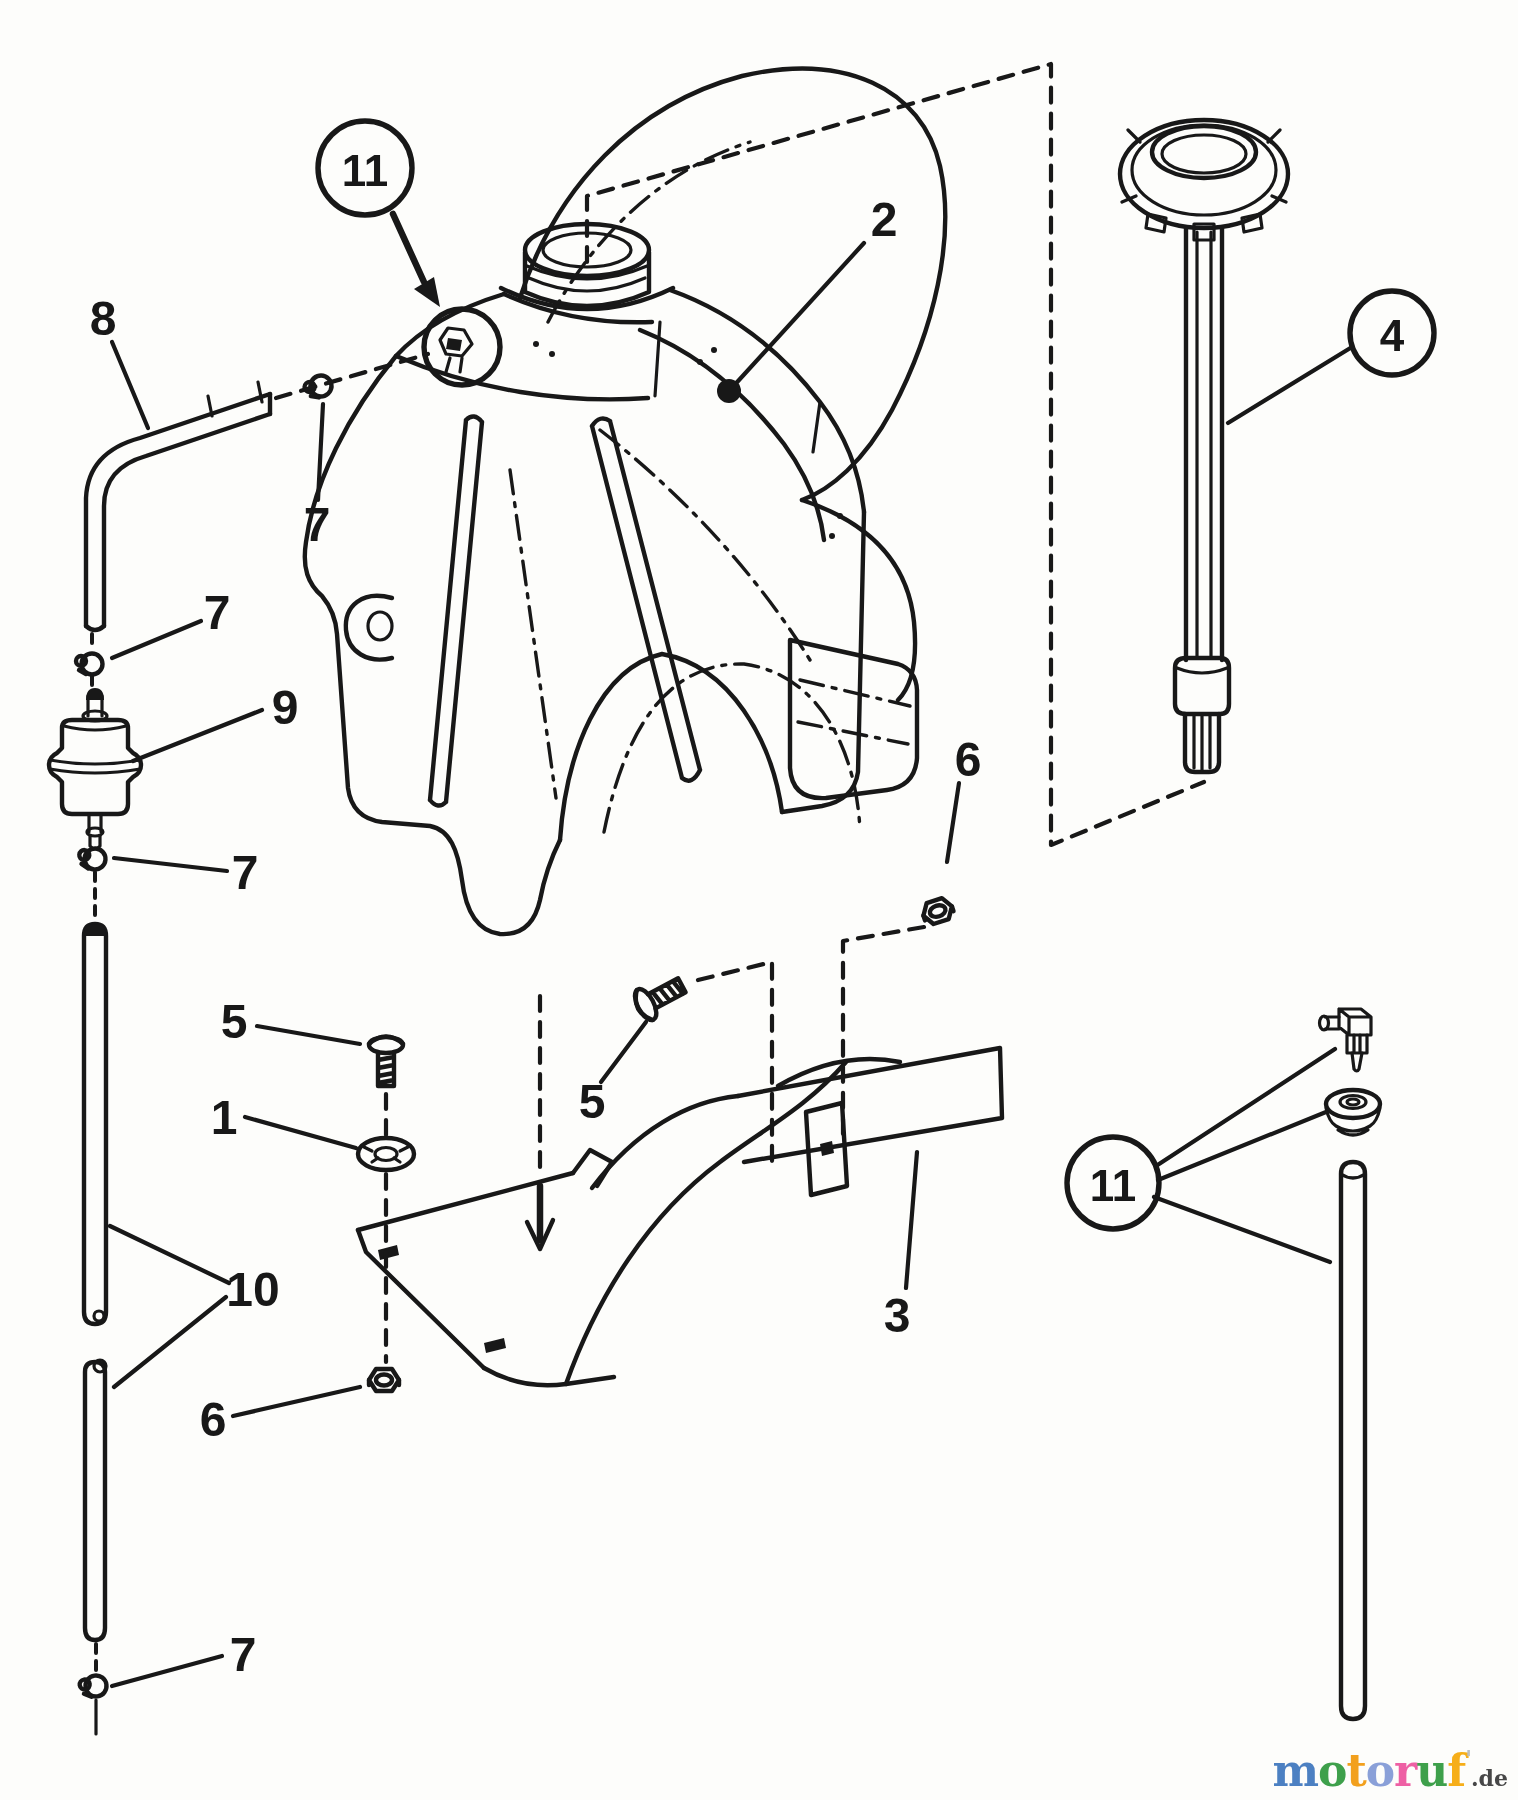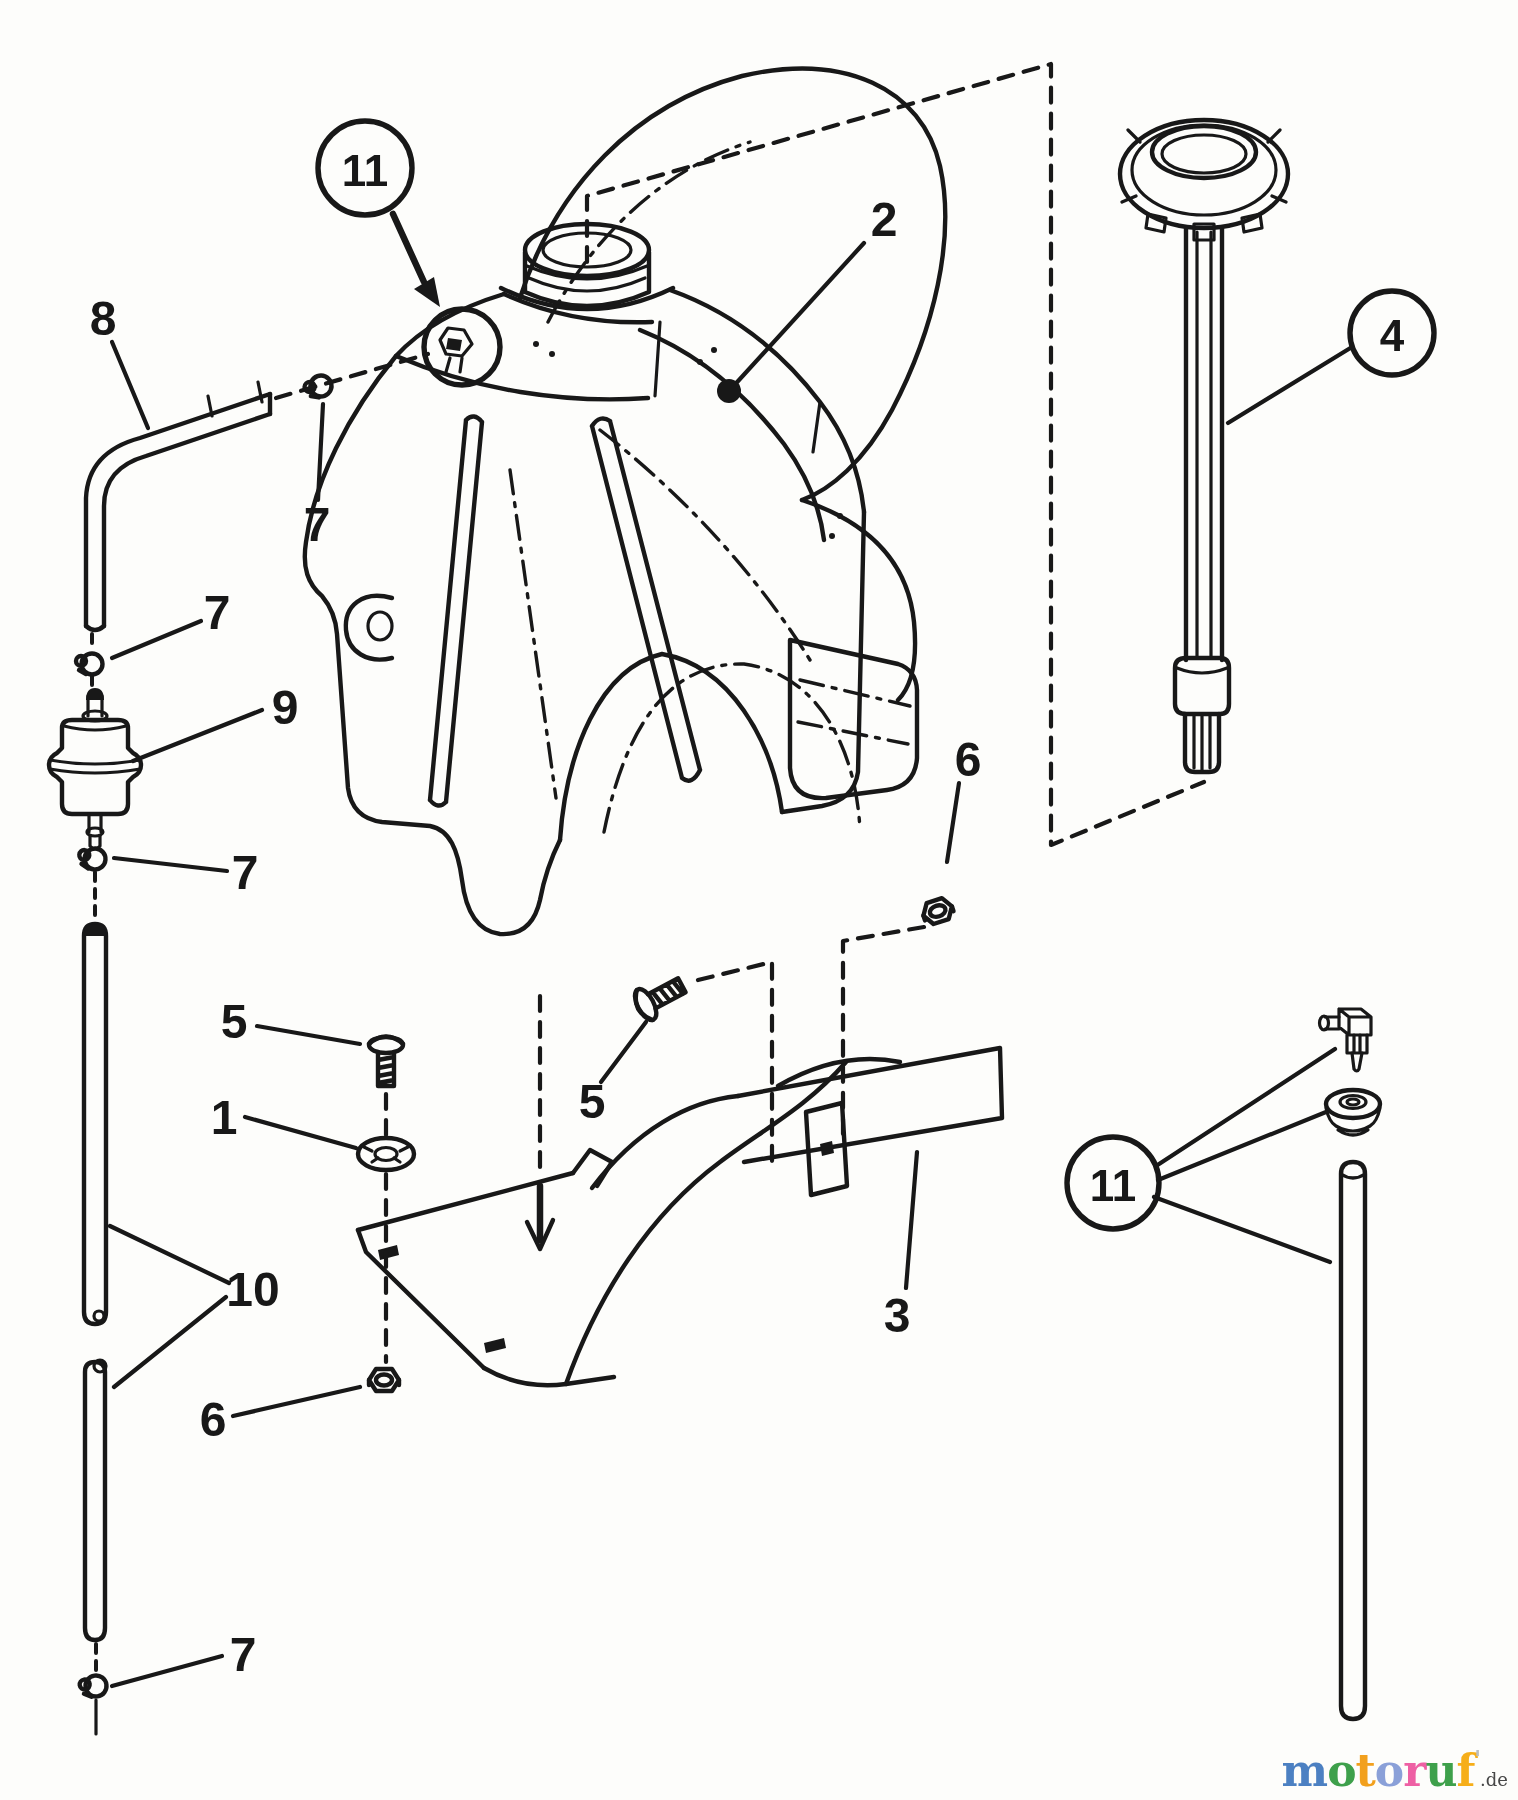--- a/index.html
+++ b/index.html
@@ -36,21 +36,21 @@
 
   
   .watermark {
     position:absolute; right:10px; bottom:4px;
     font-family:"DejaVu Serif", serif;
     font-weight:700; font-size:44px; letter-spacing:-1px;
     text-decoration:none; white-space:nowrap;
   }
   .watermark .word span { display:inline-block; }
   .watermark .word span:last-child { font-size:22px; vertical-align:20px; }
-  .watermark .suffix { font-size:18px; font-weight:400; letter-spacing:0; }
+  .watermark .suffix { font-size:22px; font-weight:700; letter-spacing:0; }
 </style>
 </head>
 <body style="background: rgb(253, 253, 251);">
 
 <div class="stage">
 <svg id="diagram" viewBox="0 0 1518 1800" xmlns="http://www.w3.org/2000/svg">
 
   <defs>
     <g id="clamp">
       <circle r="10.5"></circle>

